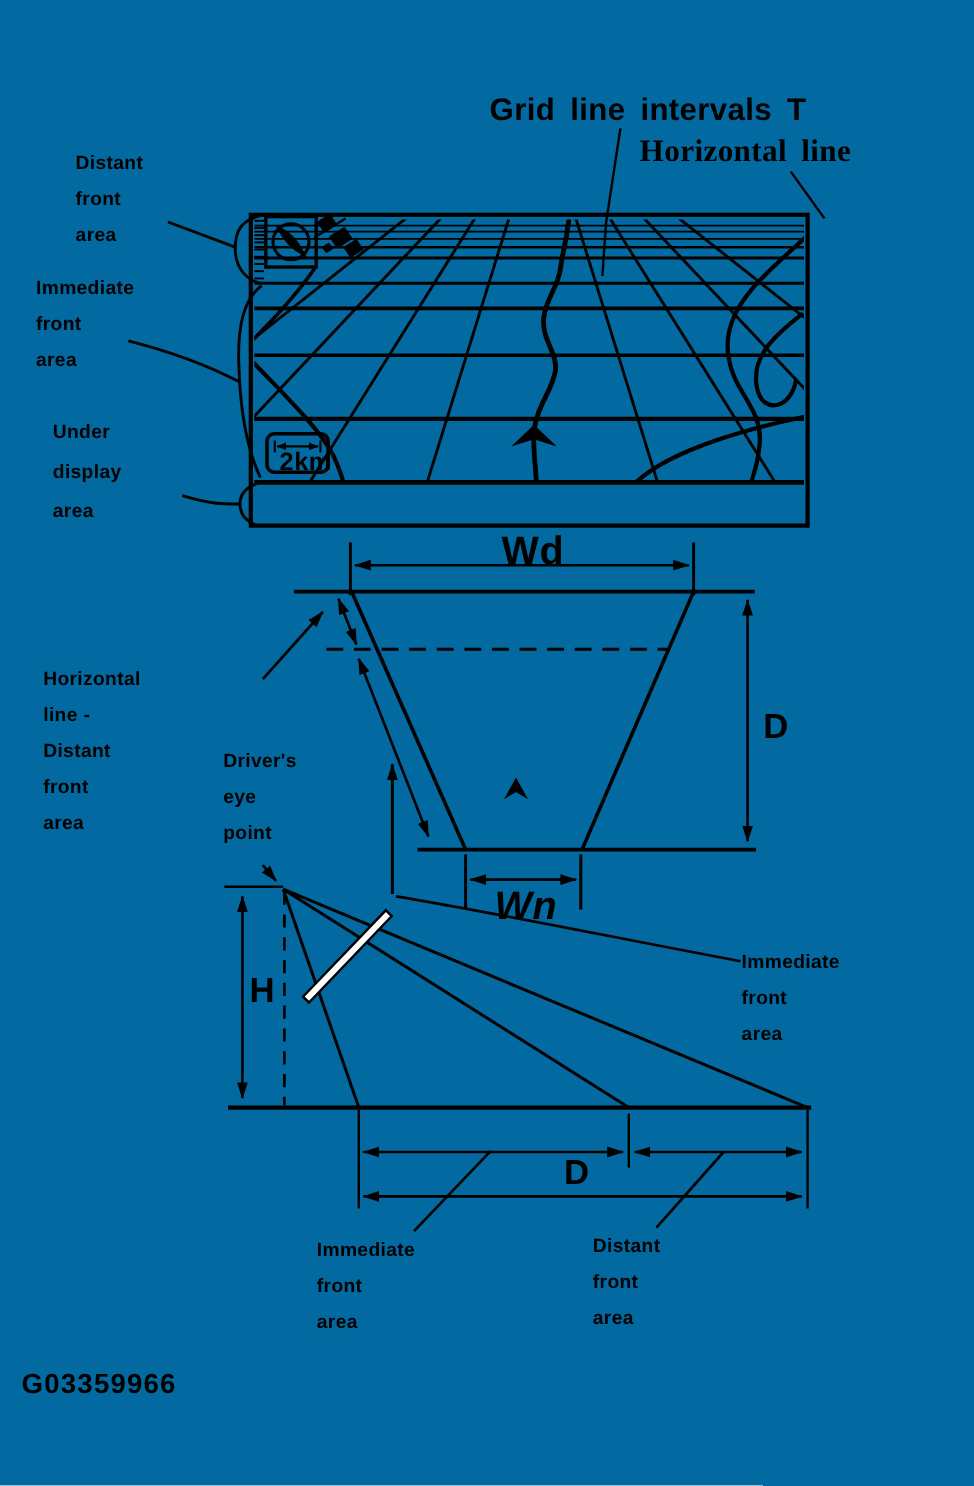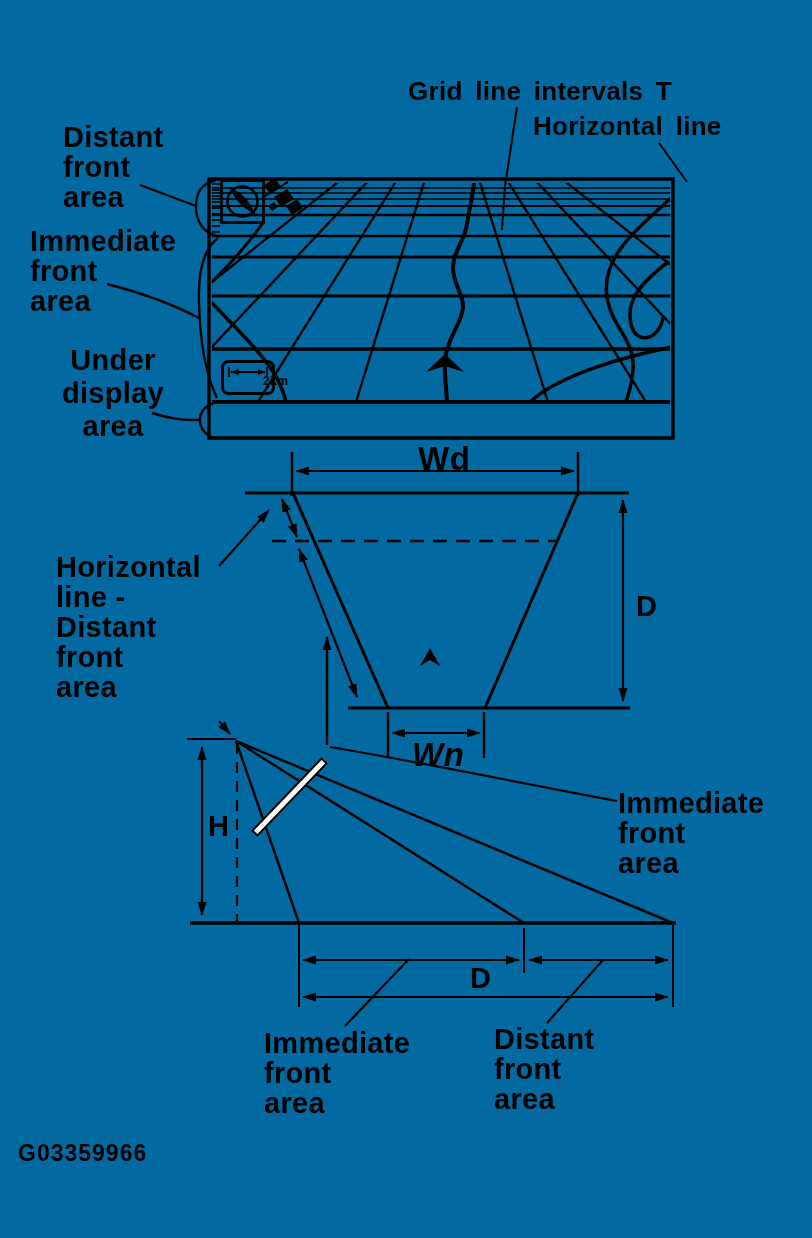--- a/index.html
+++ b/index.html
@@ -1,24 +1,24 @@
 <!DOCTYPE html>
 <html><head>
 <meta charset="utf-8">
 <style>
   html,body{margin:0;padding:0;background:#fff;}
   #page{position:relative;width:812px;height:1238px;background:#0369a1;overflow:hidden;
         font-family:"Liberation Sans",sans-serif;color:#000;}
   svg{position:absolute;left:0;top:0;}
-  .lbl{position:absolute;font-weight:bold;font-size:29px;line-height:30px;
+  .lbl{position:absolute;font-weight:bold;font-size:16px;line-height:30px;
        white-space:pre-line;letter-spacing:.3px;color:#000;}
   .lbl.lh33{line-height:33px;}
   .dim{position:absolute;font-weight:bold;font-size:33px;color:#000;letter-spacing:.5px;}
   .code{position:absolute;font-weight:bold;font-size:23px;color:#000;letter-spacing:1px;}
-  .badge-txt{position:absolute;font-weight:bold;font-size:12px;color:#000;letter-spacing:.5px;margin-left:30px;}
+  .badge-txt{position:absolute;font-weight:bold;font-size:21px;color:#000;letter-spacing:.5px;}
   .ws{word-spacing:5px;}
 </style>
 </head>
 <body>
 
 <div id="page">
 
   <svg width="812" height="1238" viewBox="0 0 812 1238">
     <defs>
       <marker id="ah" viewBox="0 0 14 11" refX="13" refY="5.5" markerWidth="14" markerHeight="11" orient="auto-start-reverse" markerUnits="userSpaceOnUse">
@@ -170,40 +170,43 @@
       <path d="M529,960 H668" stroke-width="2.2" marker-start="url(#ah)" marker-end="url(#ah)"></path>
       <path d="M303,997 H668" stroke-width="2.2" marker-start="url(#ah)" marker-end="url(#ah)"></path>
 
       <path d="M345,1026 L409,959" stroke-width="2.2"></path>
       <path d="M547,1023 L603,960" stroke-width="2.2"></path>
     </g>
   </svg>
 
   <div class="lbl ws" style="left:408px;top:76px;font-size:26px;">Grid line intervals T</div>
 
-  <div class="lbl ws" style="left:533px;top:111px;font-size:26px;">Horizontal line</div>
+  <div class="lbl ws" style="left:533px;top:111px;font-size:26px;font-family:Liberation Serif, serif;">Horizontal line</div>
 
   <div class="lbl" style="left:63px;top:122px;">Distant
 front
 area</div>
 
   <div class="lbl" style="left:30px;top:226px;">Immediate
 front
 area</div>
 
-  <div class="lbl lh33" style="left:62px;top:344px;text-align:center;">Under
+  <div class="lbl lh33" style="left:44px;top:344px;">Under
 display
 area</div>
 
-  <div class="lbl" style="left:36px;top:552px;margin-left:20px;">Horizontal
+  <div class="lbl" style="left:36px;top:552px;">Horizontal
 line -
 Distant
 front
 area</div>
 
+  <div class="lbl" style="left:186px;top:620px;">Driver's
+eye
+point</div>
 
   <div class="lbl" style="left:618px;top:788px;">Immediate
 front
 area</div>
 
   <div class="lbl" style="left:264px;top:1028px;">Immediate
 front
 area</div>
 
   <div class="lbl" style="left:494px;top:1024px;">Distant

